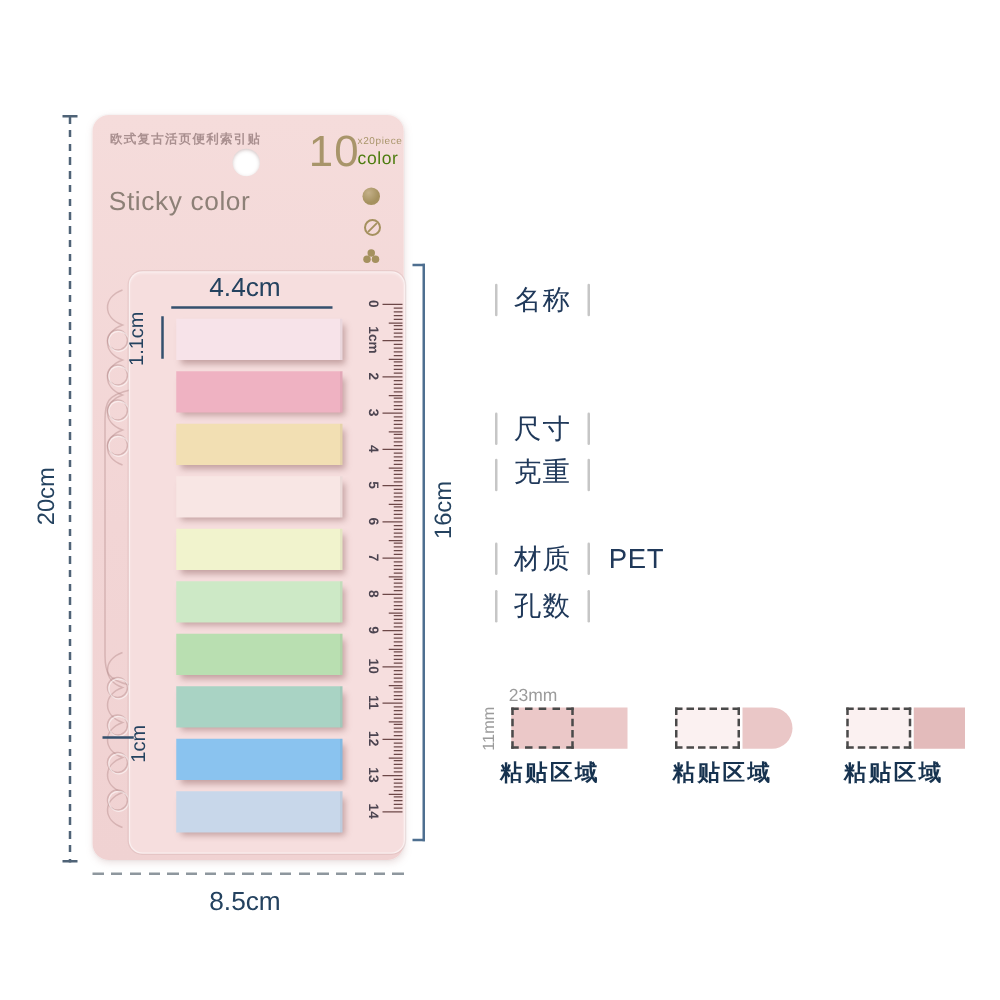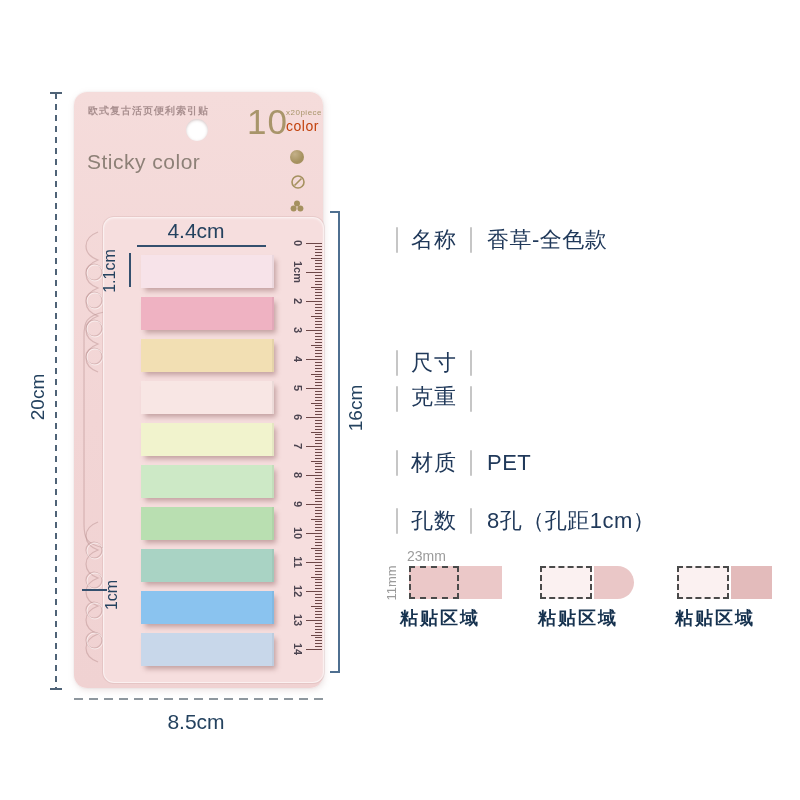--- a/index.html
+++ b/index.html
@@ -29,21 +29,21 @@
     color:#8d8077;
   }
   .badge-number{
     position:absolute;left:247px;top:102px;font-size:35px;font-weight:400;
     color:#a8956a;letter-spacing:1px;
   }
   .badge-sub-top{
     position:absolute;left:286px;top:108px;font-size:8px;color:#a8956a;letter-spacing:0.5px;
   }
   .badge-sub-bottom{
-    position:absolute;left:286px;top:118px;font-size:14px;color:#c2410c;letter-spacing:0.5px;
+    position:absolute;left:286px;top:118px;font-size:14px;color:#4d7c0f;letter-spacing:0.5px;
   }
   .gold-icon{position:absolute;left:290px;color:#a5915f;}
   .icon-dot{
     top:150px;width:14px;height:14px;border-radius:50%;
     background:radial-gradient(circle at 35% 30%, #c4b089 0%, #a5915f 60%);
   }
   .icon-slash{top:174px;width:16px;height:16px;}
   .icon-trefoil{top:198px;width:14px;height:12px;}
 
   
@@ -356,43 +356,41 @@
   <div class="bracket" style="left:330px;top:211px;height:458px;"></div>
   <div class="abs dim-text rot-ccw" style="left:356px;top:408px;font-size:19px;">16cm</div>
 
   <div class="dash-h-gray" style="left:74px;top:698px;width:250px;"></div>
   <div class="abs dim-text h-center" style="left:196px;top:722px;font-size:21px;">8.5cm</div>
 
   <div class="spec-row" style="top:225px;">
     <div class="spec-bar"></div>
     <div class="spec-label">名称</div>
     <div class="spec-bar"></div>
-    <div class="spec-value">香草-全色款</div>
-  </div>
-  <div class="spec-row" style="top:348px;">
+  </div>
+  <div class="spec-row" style="top:328px;">
     <div class="spec-bar"></div>
     <div class="spec-label">尺寸</div>
     <div class="spec-bar"></div>
   </div>
-  <div class="spec-row" style="top:382px;align-items:flex-end;">
+  <div class="spec-row" style="top:363px;align-items:flex-end;">
     <div class="spec-bar"></div>
     <div class="spec-label">克重</div>
     <div class="spec-bar"></div>
   </div>
-  <div class="spec-row" style="top:448px;">
+  <div class="spec-row" style="top:432px;">
     <div class="spec-bar"></div>
     <div class="spec-label">材质</div>
     <div class="spec-bar"></div>
     <div class="spec-value">PET</div>
   </div>
-  <div class="spec-row" style="top:506px;">
+  <div class="spec-row" style="top:470px;">
     <div class="spec-bar"></div>
     <div class="spec-label">孔数</div>
     <div class="spec-bar"></div>
-    <div class="spec-value">8孔（孔距1cm）</div>
   </div>
 
   <div class="adh-label-small" style="left:407px;top:548px;">23mm</div>
   <div class="adh-label-small rot-ccw" style="left:391px;top:583px;position:absolute;font-size:13px;">11mm</div>
 
   <div class="adh-rect" style="left:409px;width:93px;background:#ebc8c8;"></div>
   <div class="adh-rect adh-dashed" style="left:409px;width:50px;"></div>
   <div class="adh-caption" style="left:400px;">粘贴区域</div>
 
   <div class="adh-rect adh-dashed" style="left:540px;width:52px;background:#fbf1f1;"></div>

